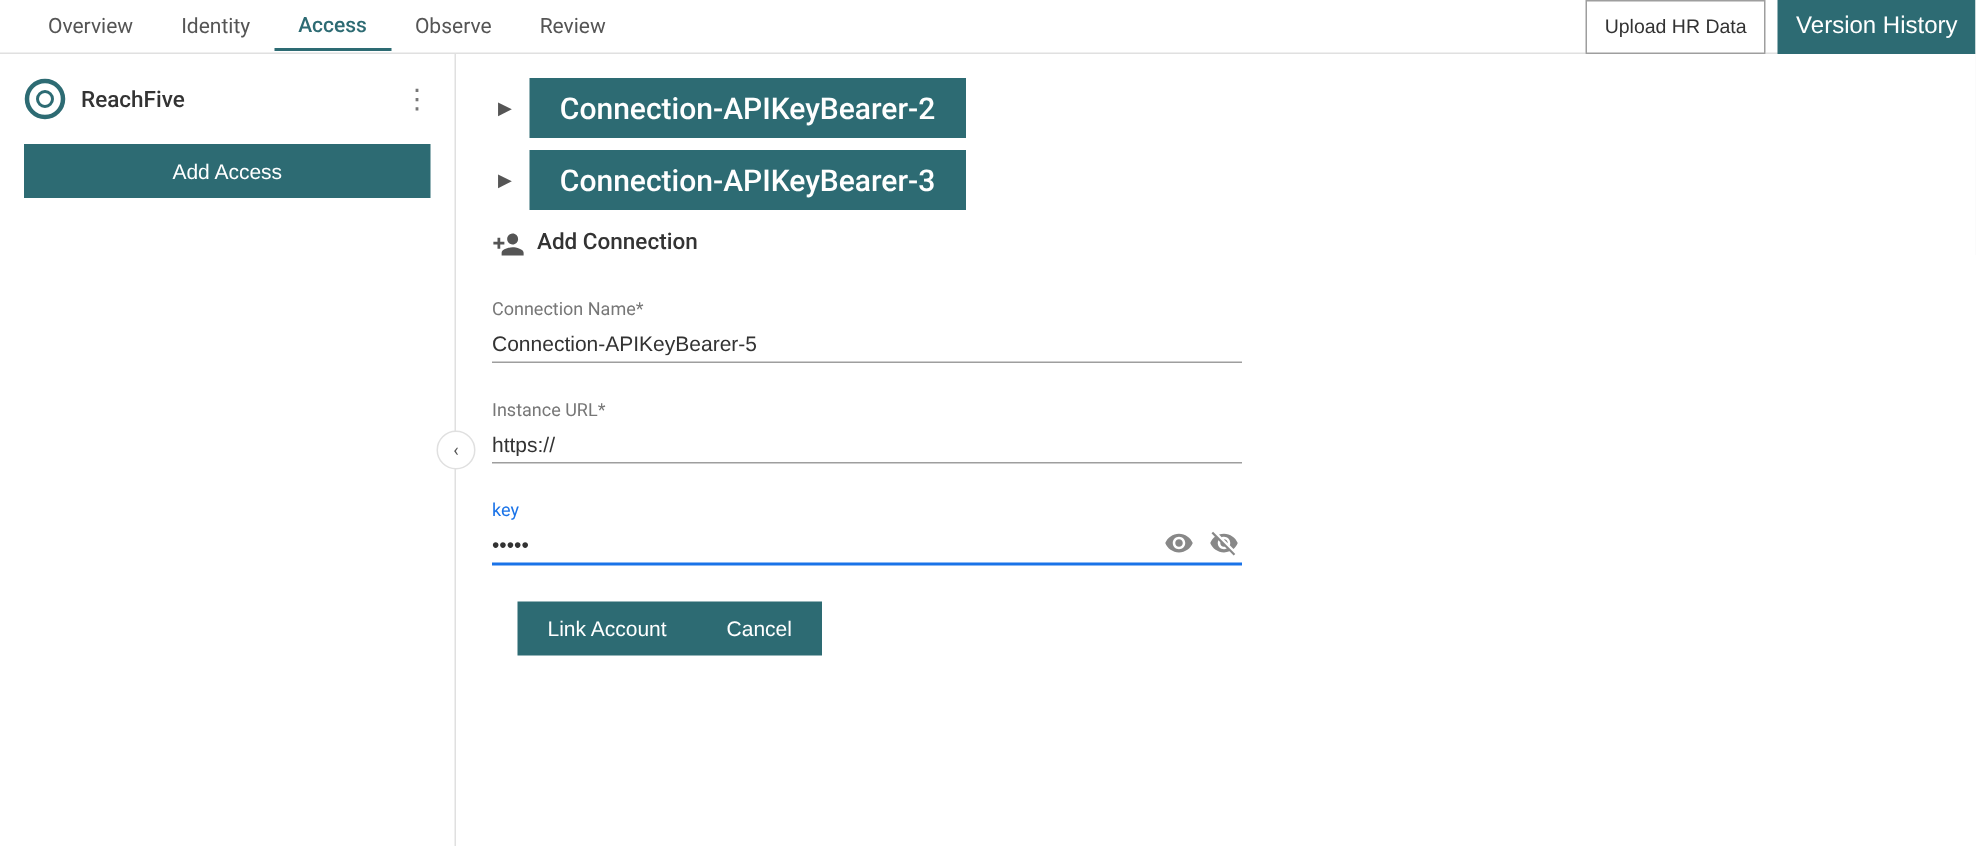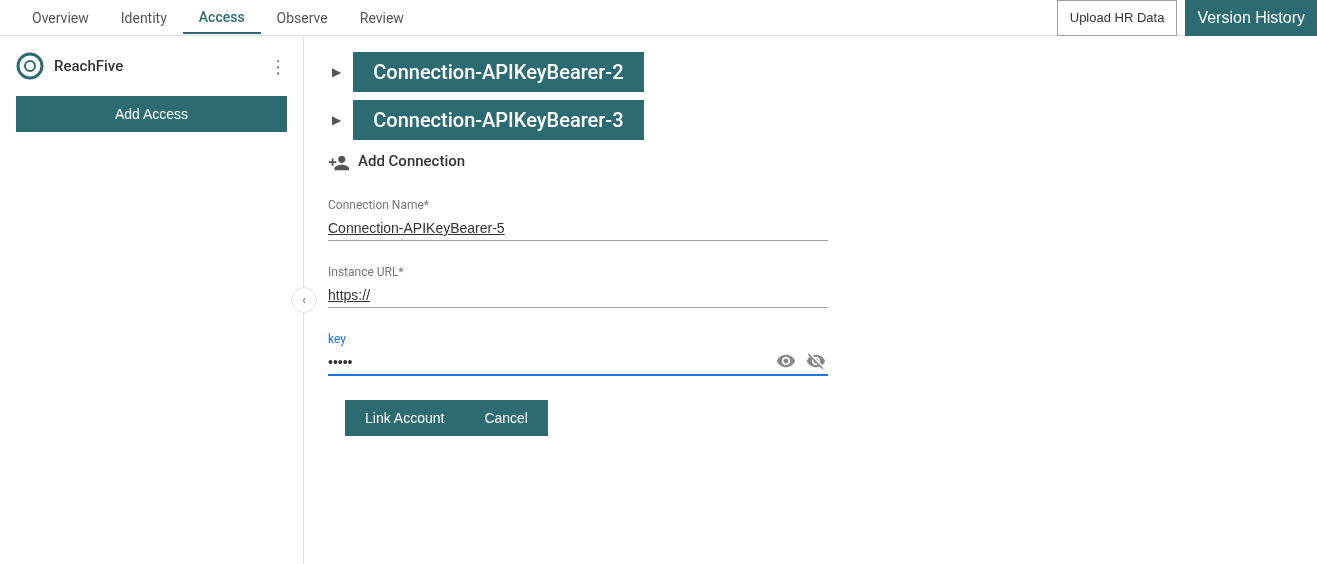--- a/index.html
+++ b/index.html
@@ -184,21 +184,20 @@
     }
     .form-input {
       width: 100%;
       border: none;
       border-bottom: 1px solid #9e9e9e;
       padding: 4px 0;
       font-size: 14px;
       color: #333;
       outline: none;
       background: transparent;
-      text-decoration: underline;
     }
     .key-field-wrapper {
       position: relative;
       display: flex;
       align-items: center;
     }
     .key-field-wrapper input {
       flex: 1;
       border: none;
       border-bottom: 2px solid #1a73e8;

